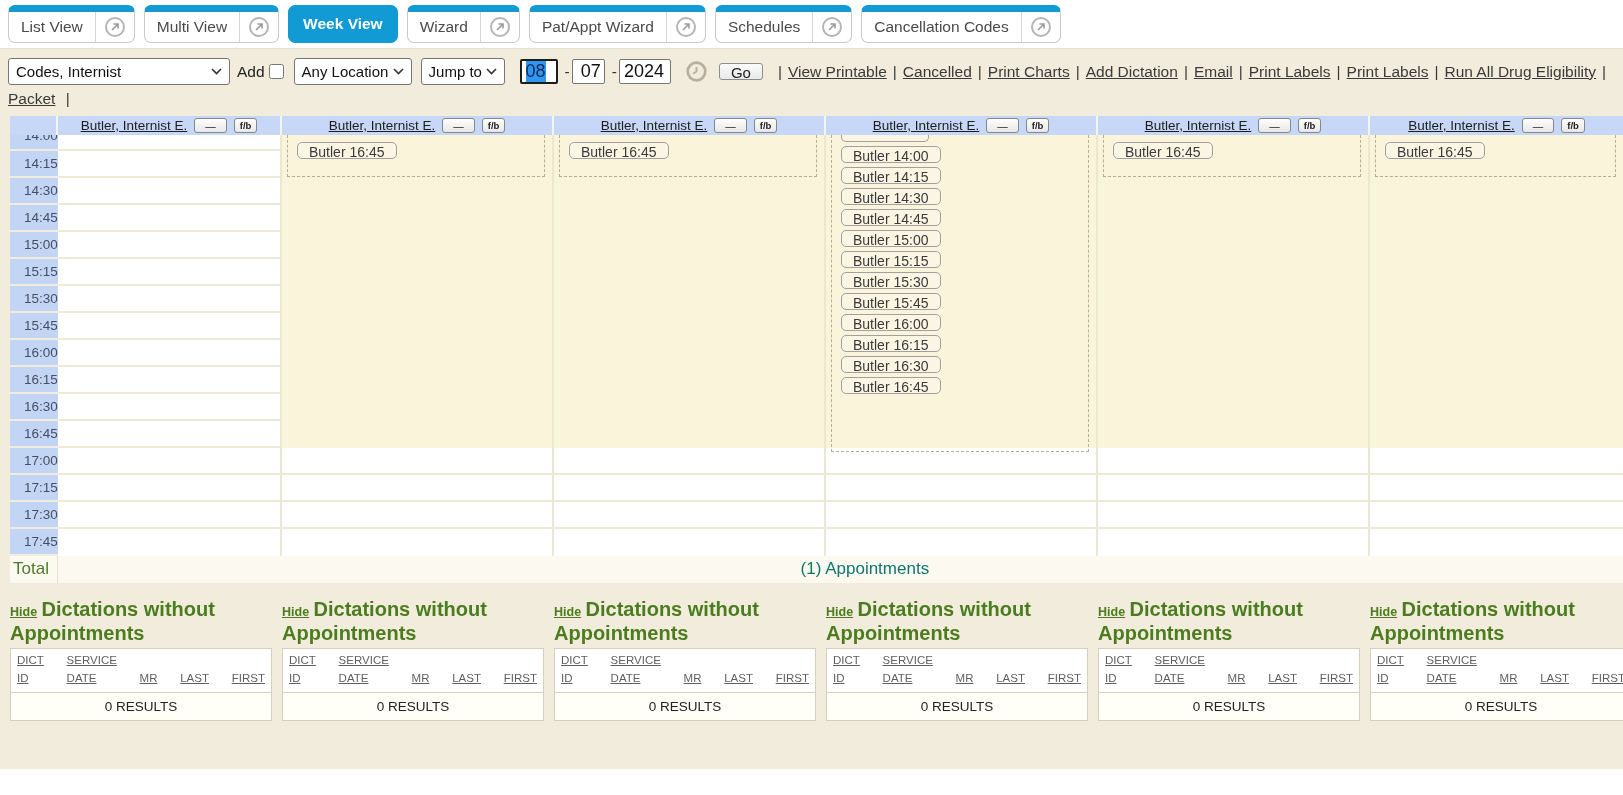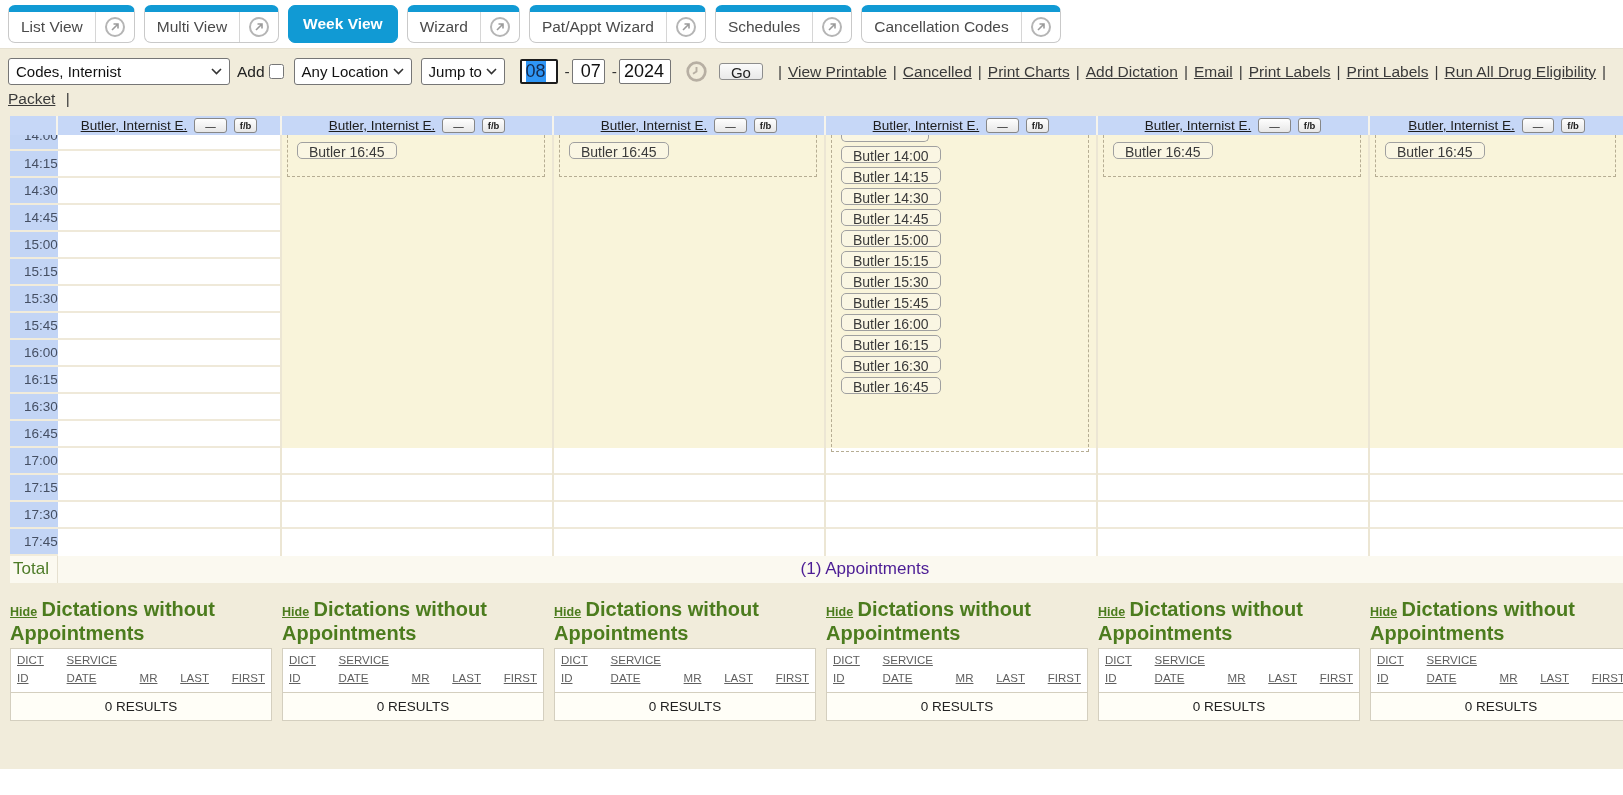--- a/index.html
+++ b/index.html
@@ -219,21 +219,21 @@
     font-size: 17px;
     line-height: 26px;
     padding-left: 3px;
     border-right: 1px solid #e5e0d0;
   }
   .appt-summary {
     position: absolute;
     left: 53%;
     top: 3px;
     transform: translateX(-50%);
-    color: #4c1d95;
+    color: #0f766e;
     font-size: 17px;
     white-space: nowrap;
   }
 
   
   .panels {
     margin: 15px 0 0 10px;
     width: 1613px;
     display: flex;
     gap: 10px;

